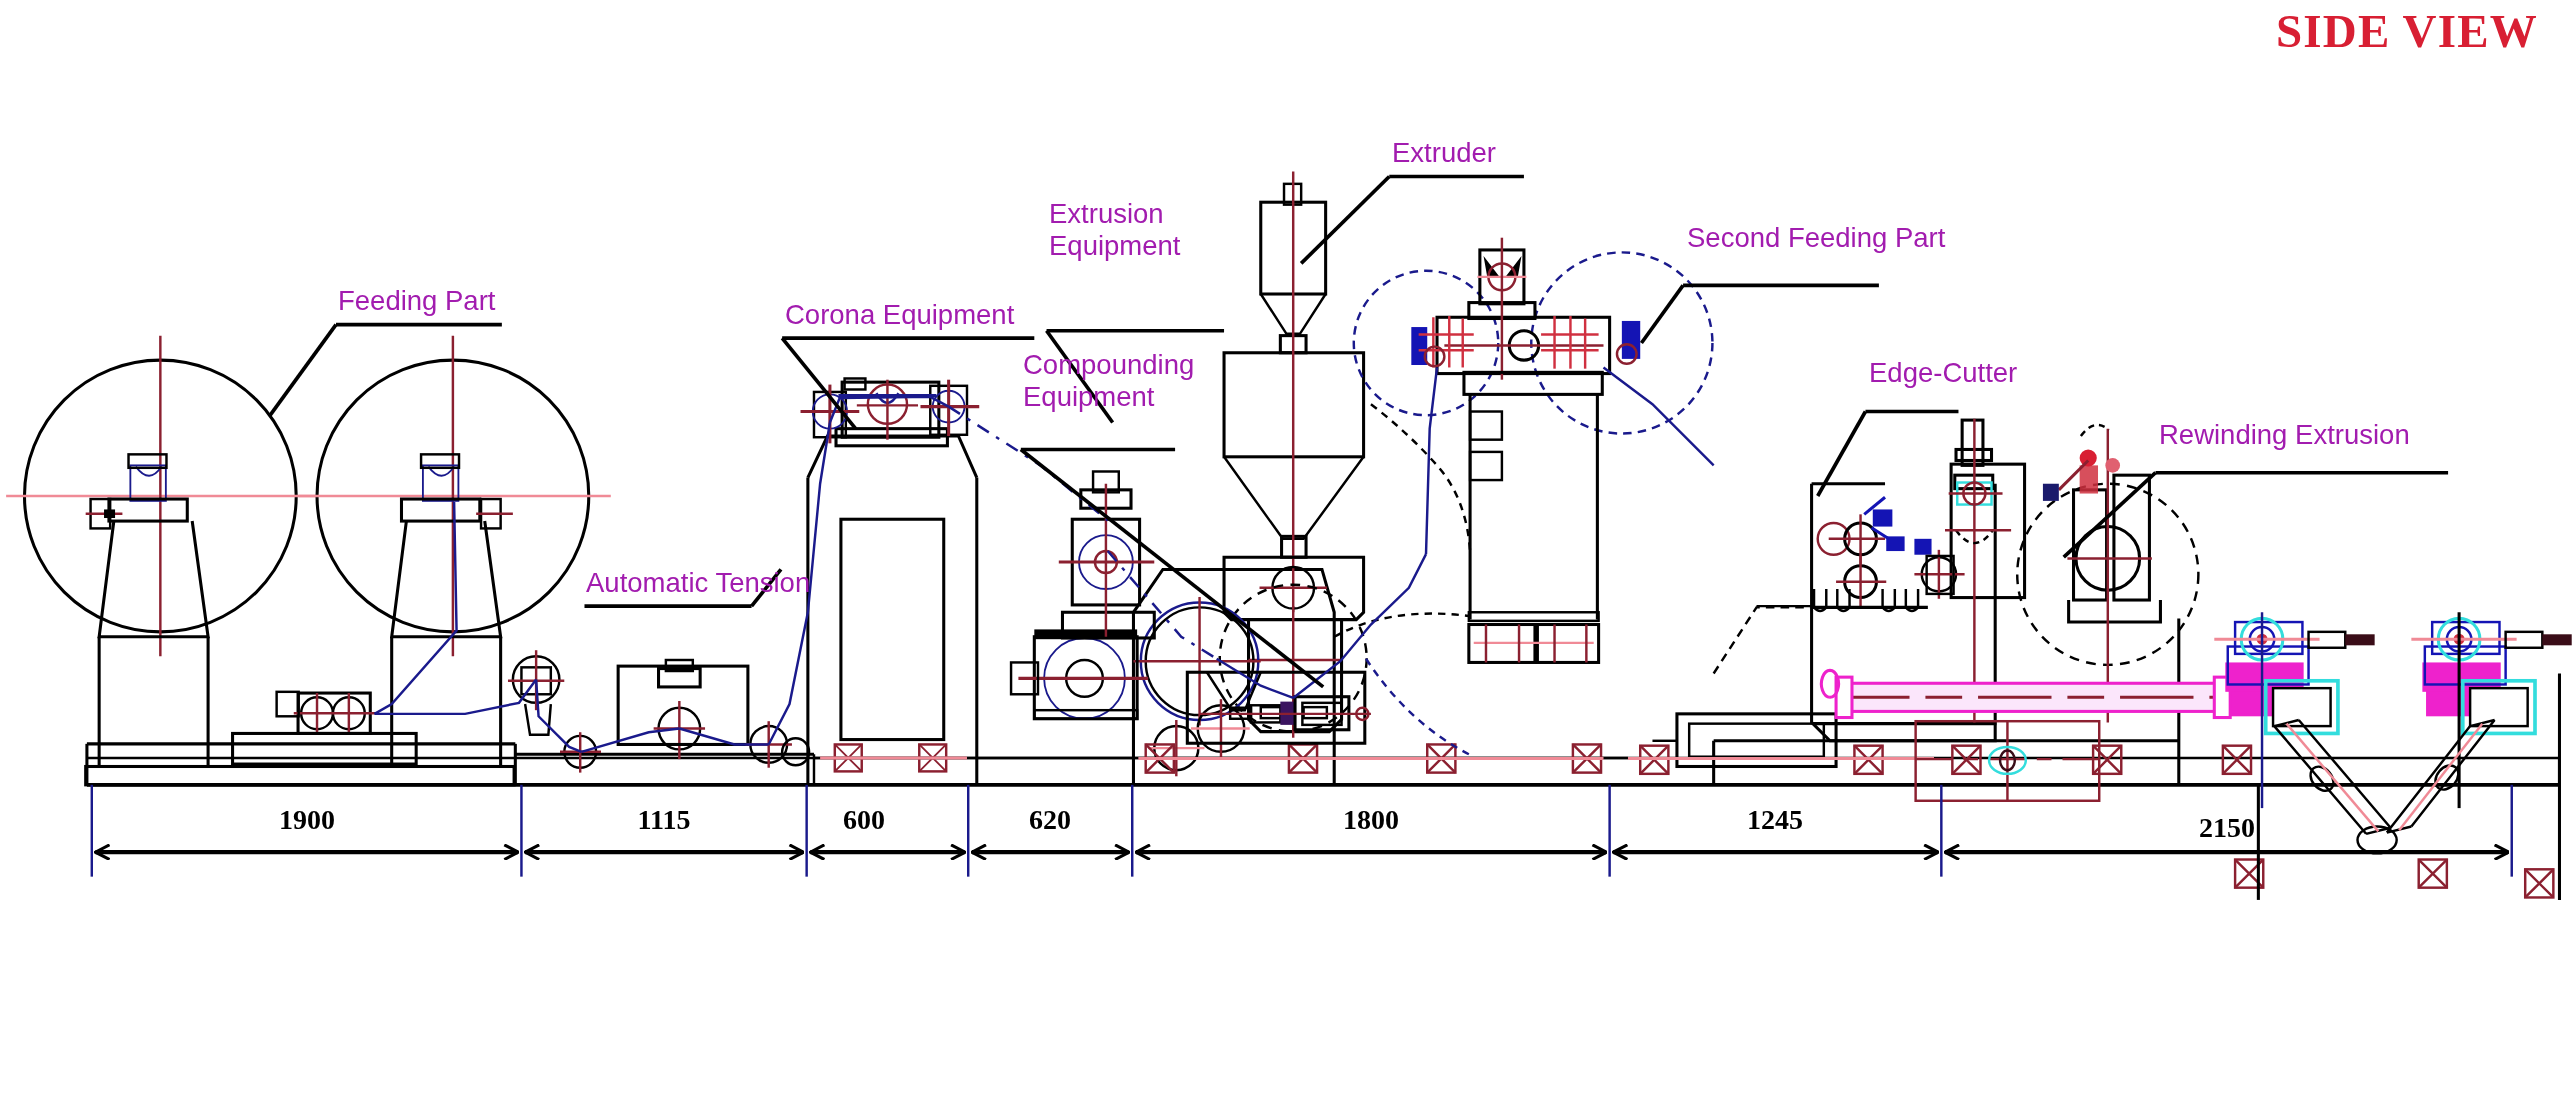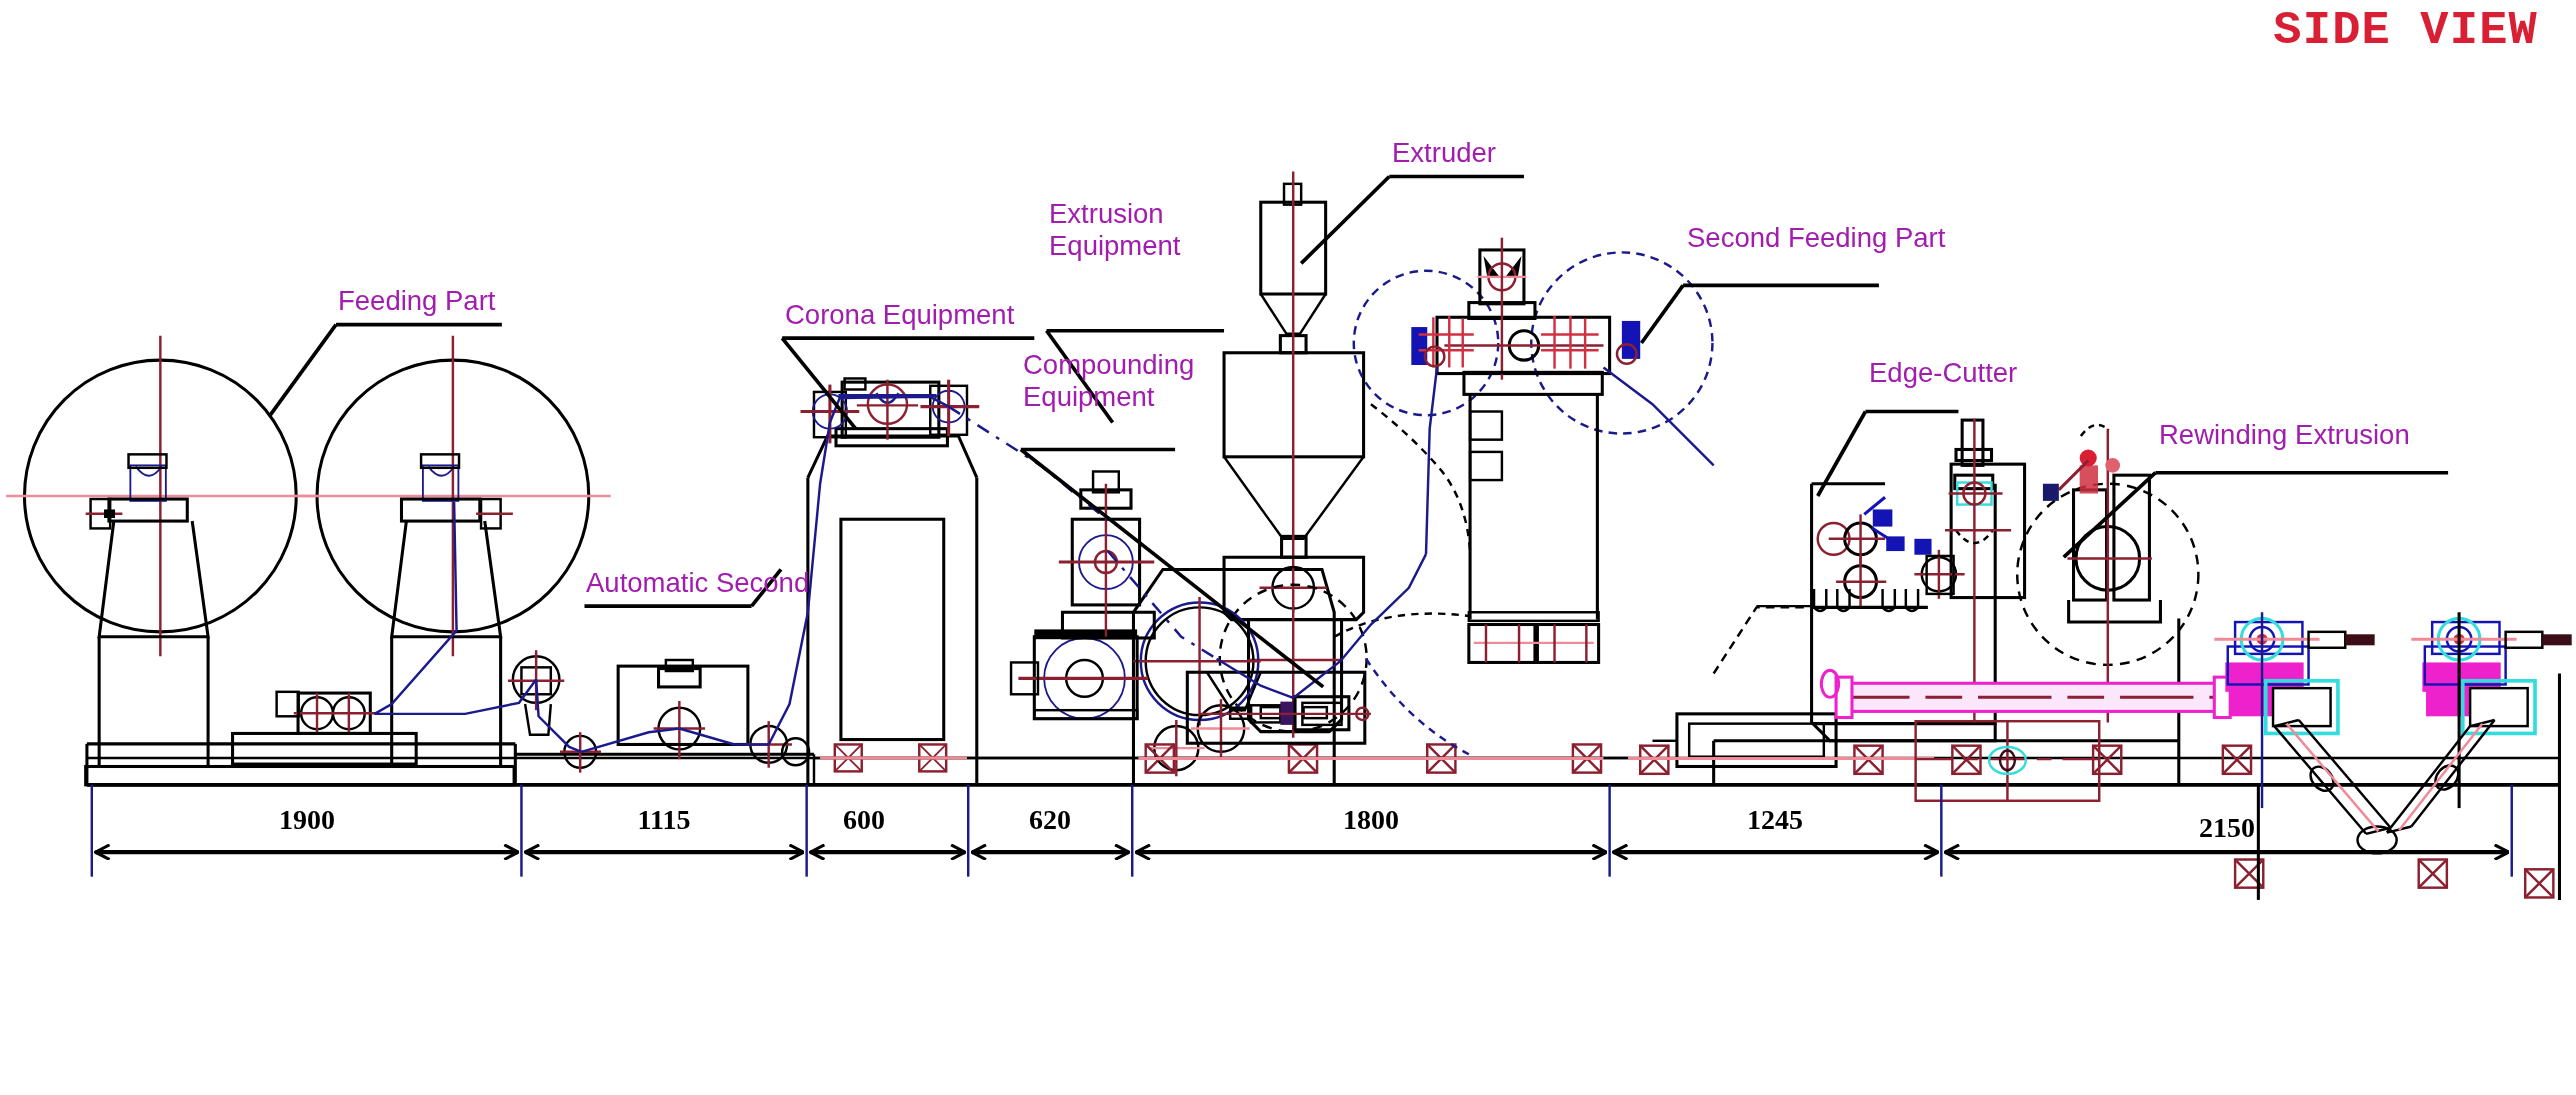--- a/index.html
+++ b/index.html
@@ -22,21 +22,21 @@
     position: absolute;
     left: 0;
     top: 0;
     width: 2576px;
     height: 1096px;
   }
   .ttl {
     position: absolute;
     color: #d81f33;
     font-weight: bold;
-    font-family: Liberation Mono, monospace;
+    font-family: Liberation Serif, serif;
     white-space: nowrap;
     letter-spacing: 0px;
   }
   #side-view-title {
     right: 38px;
     top: 3.7px;
     font-size: 47px;
     letter-spacing: 1.2px;
   }
   #main-title {
@@ -694,21 +694,21 @@
     </g>
   </svg>
 
   <div class="ttl" id="side-view-title">SIDE VIEW</div>
 
 
   <div class="callout" style="left:338px; top:285px;">Feeding Part</div>
 
   <div class="callout" style="left:785px; top:299px;">Corona Equipment</div>
 
-  <div class="callout" style="left:586px; top:567px;">Automatic Second</div>
+  <div class="callout" style="left:586px; top:567px;">Automatic Tension</div>
 
   <div class="callout" style="left:1049px; top:198px;">Extrusion
 Equipment</div>
 
   <div class="callout" style="left:1392px; top:137px;">Extruder</div>
 
   <div class="callout" style="left:1023px; top:349px;">Compounding
 Equipment</div>
 
   <div class="callout" style="left:1687px; top:222px;">Second Feeding Part</div>

